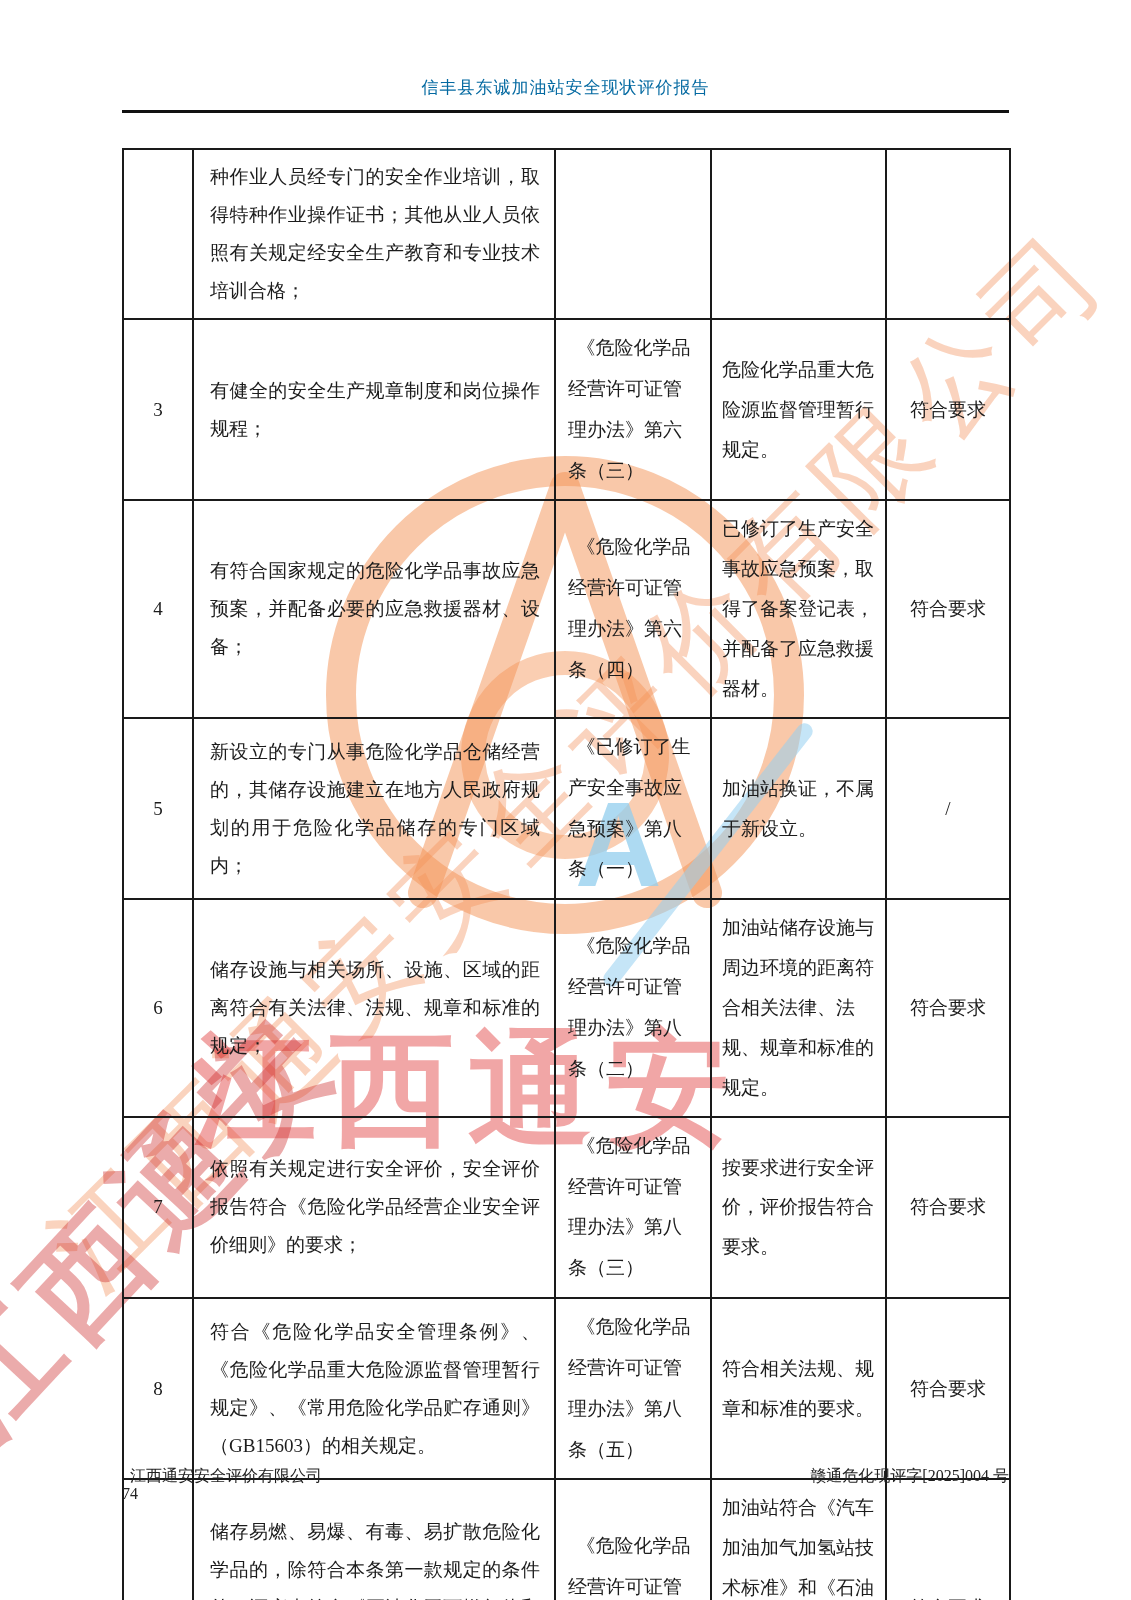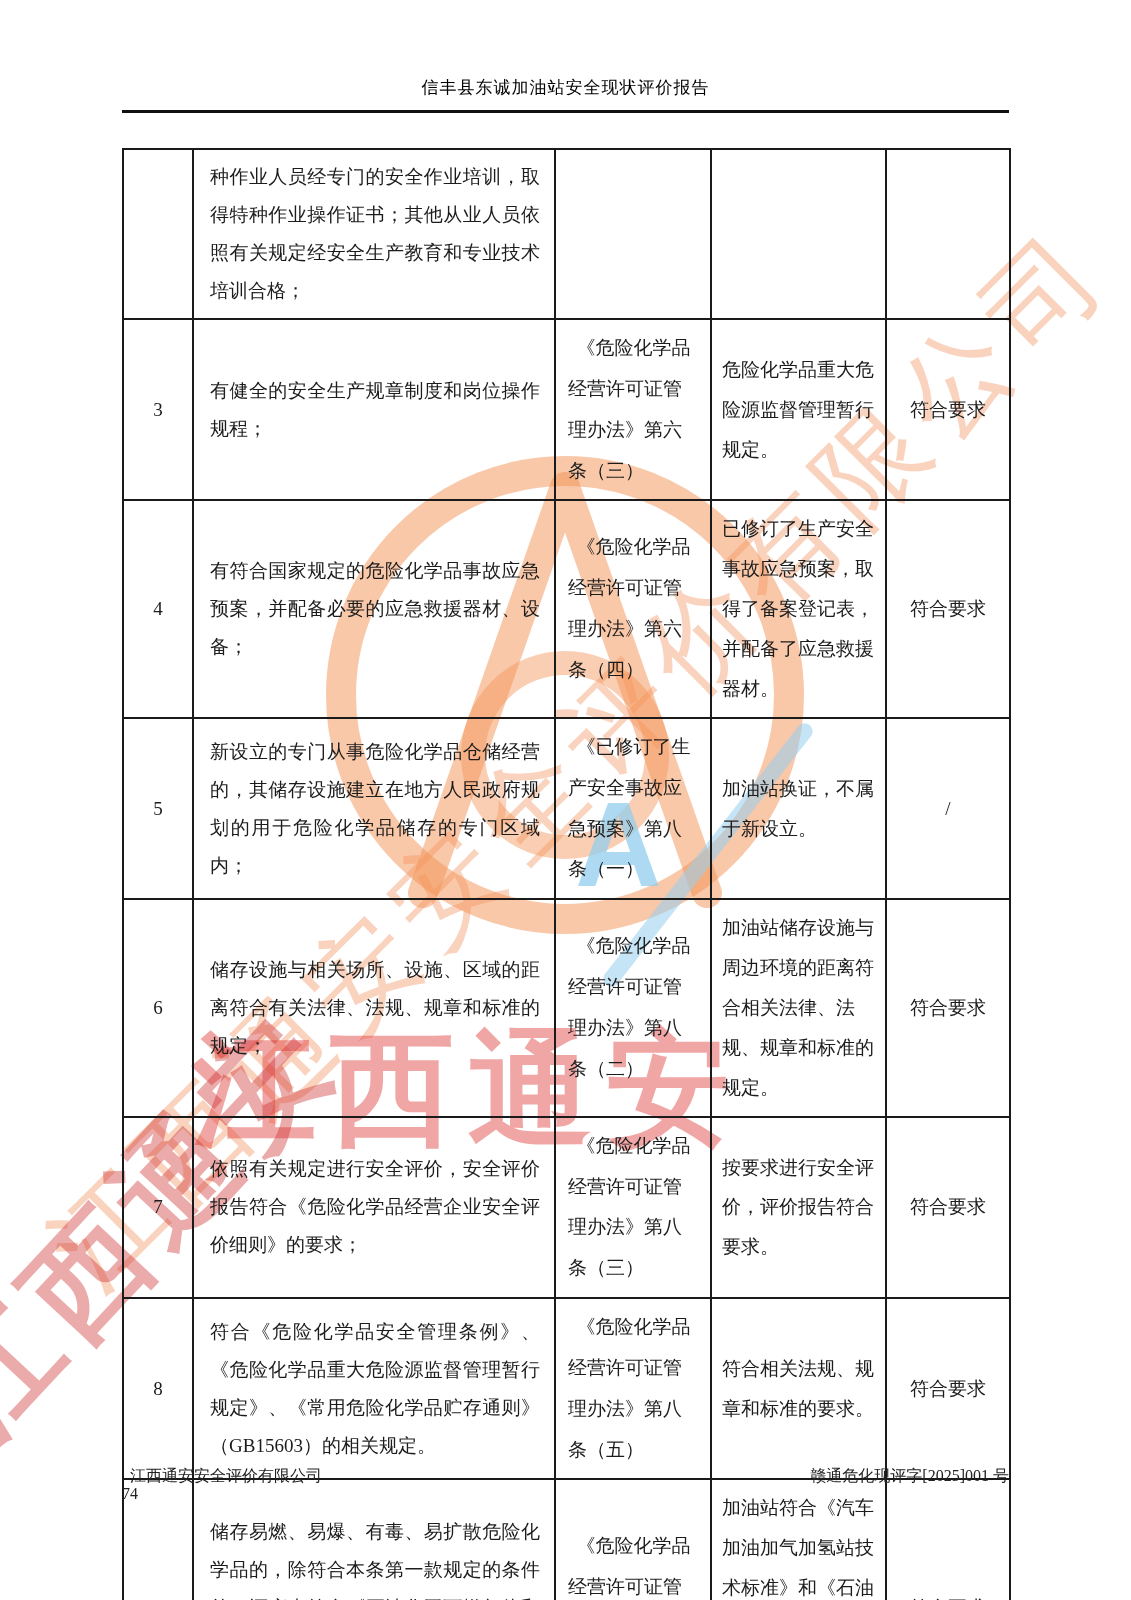--- a/index.html
+++ b/index.html
@@ -8,21 +8,21 @@
     width:1131px;height:1600px;
     margin:0 auto;
     background:#ffffff;
     overflow:hidden;
     font-family:"Liberation Serif","DejaVu Serif",serif;
     color:#1c1c1c;
   }
   
   .header-title{
     position:absolute;top:76px;left:0;width:100%;
-    text-align:center;font-size:17px;letter-spacing:1px;color:#000000;
+    text-align:center;font-size:17px;letter-spacing:1px;color:#0369a1;
   }
   .header-rule{
     position:absolute;top:110px;left:122px;width:887px;height:3px;
     background:#111;
   }
   
   .wm-layer{position:absolute;inset:0;z-index:0;pointer-events:none;overflow:hidden;}
   .wm-diag{
     position:absolute;left:70px;top:1195px;width:1500px;
     font-size:108px;letter-spacing:12px;white-space:nowrap;
@@ -171,16 +171,16 @@
             <td class="c-conclusion">符合要求</td>
           </tr>
         </tbody>
     </table>
   </div>
 
 
   <div class="footer">
     <span class="footer-company">江西通安安全评价有限公司</span>
     <span class="footer-page">74</span>
-    <span class="footer-doc">赣通危化现评字[2025]001 号</span>
+    <span class="footer-doc">赣通危化现评字[2025]004 号</span>
   </div>
 
 </div>
 
 </body></html>

